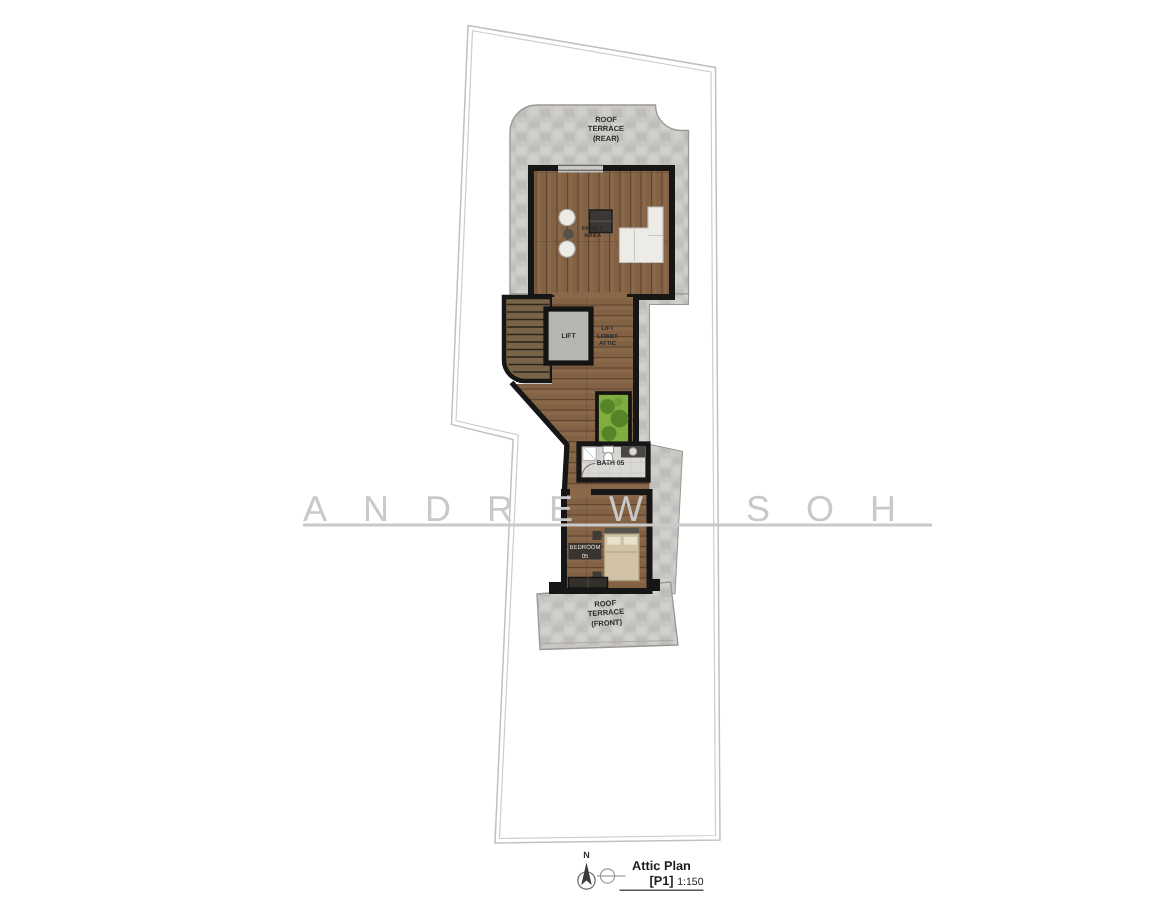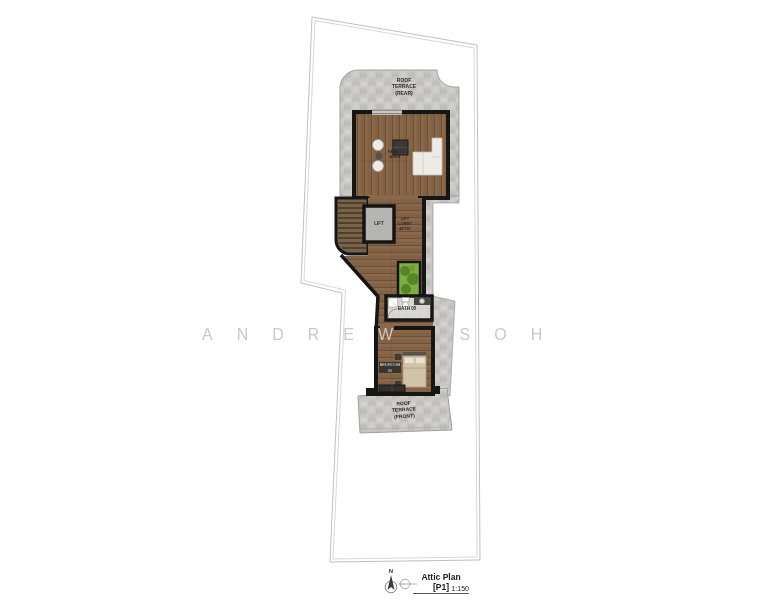--- a/index.html
+++ b/index.html
@@ -3,22 +3,22 @@
 <meta charset="utf-8">
 <style>
   html,body{margin:0;padding:0;background:#ffffff;}
   #canvas{
     position:relative;width:782px;height:600px;background:#fff;overflow:hidden;
     font-family:"Liberation Sans", sans-serif;
   }
   #plan-svg{position:absolute;left:0;top:0;z-index:1;}
   .watermark{
     position:absolute;left:202px;top:326px;z-index:5;
-    font-size:16px;font-weight:400;color:var(--watermark_gray);
-    letter-spacing:24px;word-spacing:14px;white-space:nowrap;
+    font-size:24px;font-weight:400;color:var(--watermark_gray);
+    letter-spacing:24px;word-spacing:14px;white-space:nowrap;text-decoration:underline;
   }
   .labels{position:absolute;left:0;top:0;width:782px;height:600px;z-index:6;pointer-events:none;padding-left:11px;}
   .plan-label{
     position:absolute;white-space:pre-line;text-align:center;
     color:var(--label_color);font-weight:700;line-height:1.25;
   }
   .lbl-terrace-rear{left:384px;top:77px;width:40px;font-size:5px;}
   .lbl-family{left:385px;top:149px;width:20px;font-size:4px;}
   .lbl-lift{left:368px;top:221px;width:22px;font-size:4.5px;}
   .lbl-lobby{left:396px;top:216px;width:18px;font-size:4px;}

